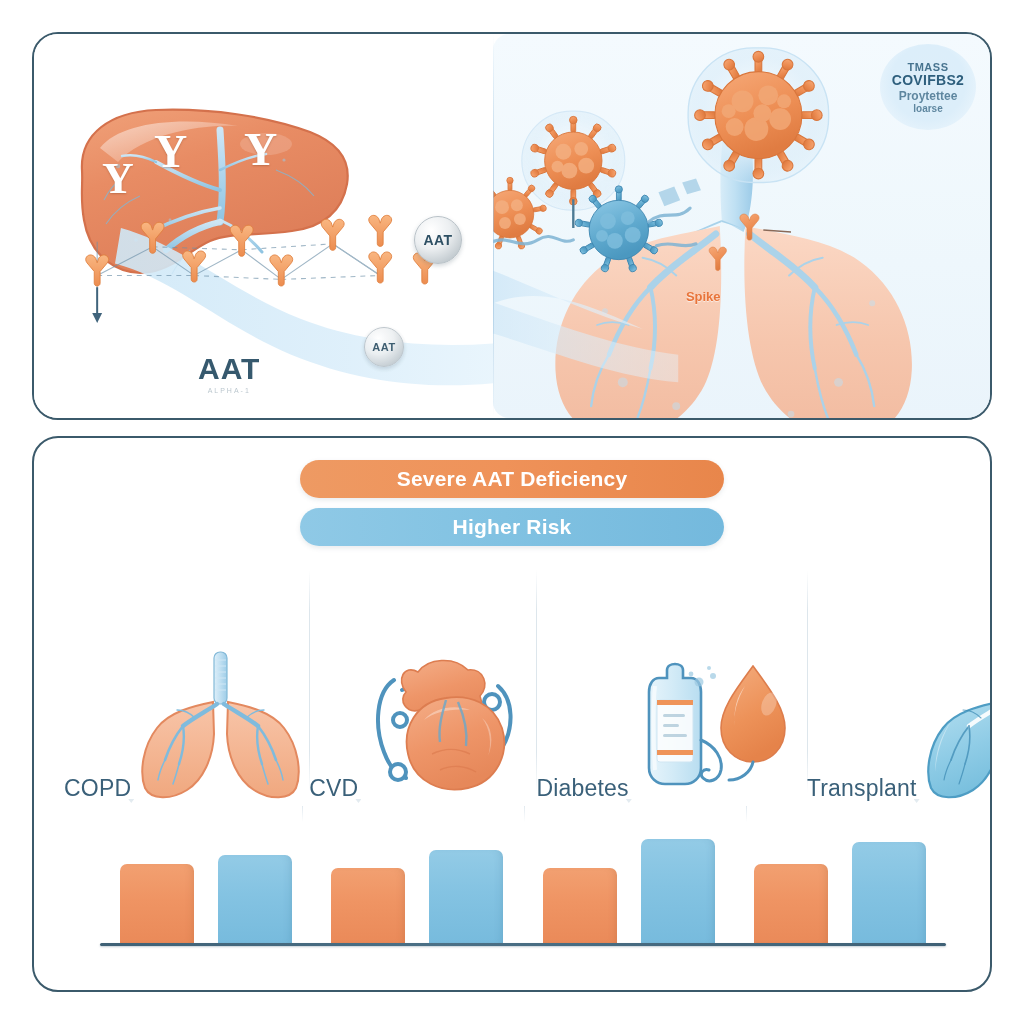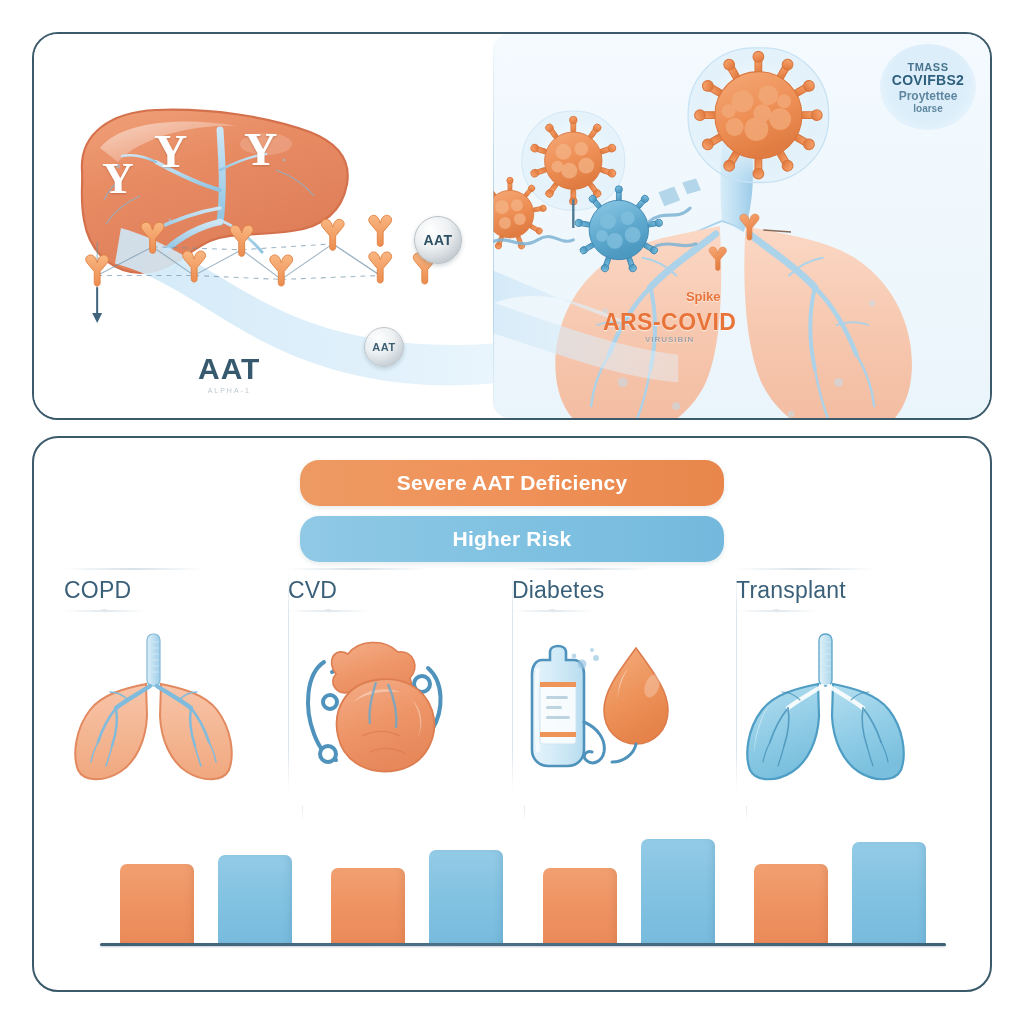--- a/index.html
+++ b/index.html
@@ -103,39 +103,39 @@
   }
 
   
   #bottom-card{ left:32px; top:436px; width:960px; height:556px; }
 
   .legend{
     position:absolute; left:0; right:0; top:22px;
     display:flex;flex-direction:column;align-items:center;gap:10px;
   }
   .pill{
-    height:46px; border-radius:19px;
+    height:38px; border-radius:19px;
     display:flex;align-items:center;justify-content:center;
     color:#ffffff; font-size:21px; font-weight:700;
     letter-spacing:.2px;
     box-shadow:0 2px 5px rgba(70,90,105,.13);
   }
   #pill-severe{ width:424px;
     background:linear-gradient(90deg,#ee9a63 0%,#ef9259 48%,#e8864b 100%); }
   #pill-risk{ width:424px;
     background:linear-gradient(90deg,#8fc9e6 0%,#81c2e2 48%,#74b9dd 100%); }
 
   
   .cats{
     position:absolute; left:30px; right:30px; top:128px; height:236px;
     display:flex;
   }
   .cat{
     flex:1; position:relative;
-    display:flex;flex-direction:column;align-items:flex-start;
+    display:flex;align-items:flex-end;
   }
   .cat + .cat::before{
     content:"";position:absolute;left:0;top:4px;bottom:10px;width:1px;
     background:linear-gradient(180deg,rgba(190,210,222,0) 0%,#dde6ec 18%,#dde6ec 82%,rgba(190,210,222,0) 100%);
   }
   .cat-rule-top{
     width:62%;height:2px;border-radius:2px;
     background:linear-gradient(90deg,rgba(210,222,230,0) 0%,#d7e1e8 50%,rgba(210,222,230,0) 100%);
     margin-top:2px;
   }
@@ -649,24 +649,20 @@
 
         <div class="bubble-badge">
           <div class="l1">TMASS</div>
           <div class="l2">COVIFBS2</div>
           <div class="l3">Proytettee</div>
           <div class="l4">loarse</div>
         </div>
 
         <div class="spike-label" style="left:193px;top:255px;">Spike</div>
 
-        <div class="sars-label" style="left:110px;top:275px;font-size:23px;">
-          <span>ARS-COVID</span>
-          <span class="sub">VIRUSIBIN</span>
-        </div>
       </div>
 
       <div class="panel-divider"></div>
     </div>
   </div>
 
   <div class="card" id="bottom-card">
 
     <div class="legend">
       <div class="pill" id="pill-severe">

